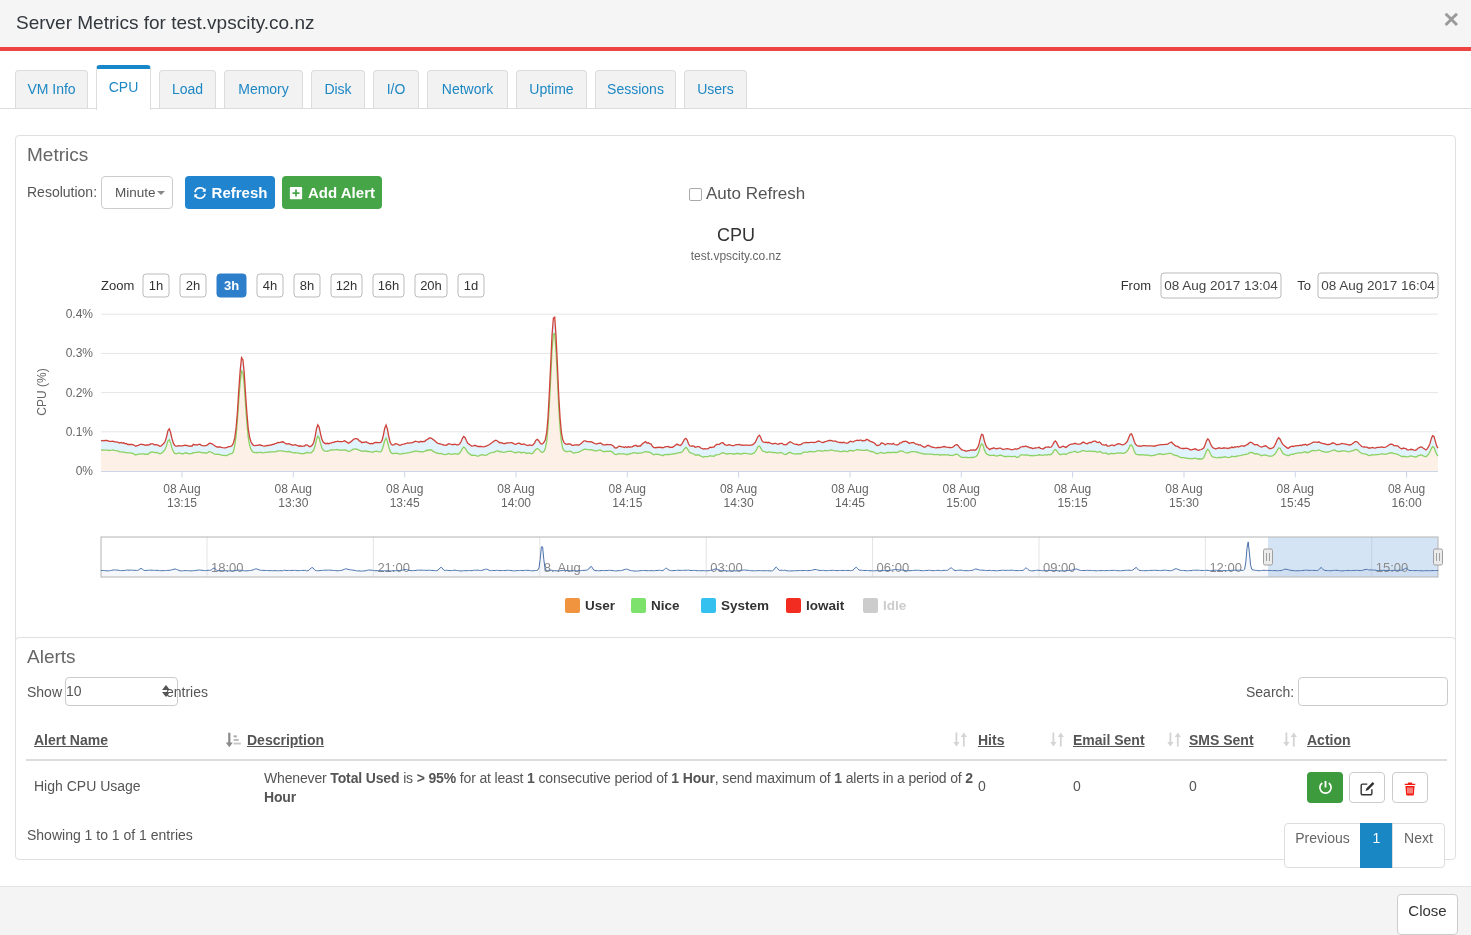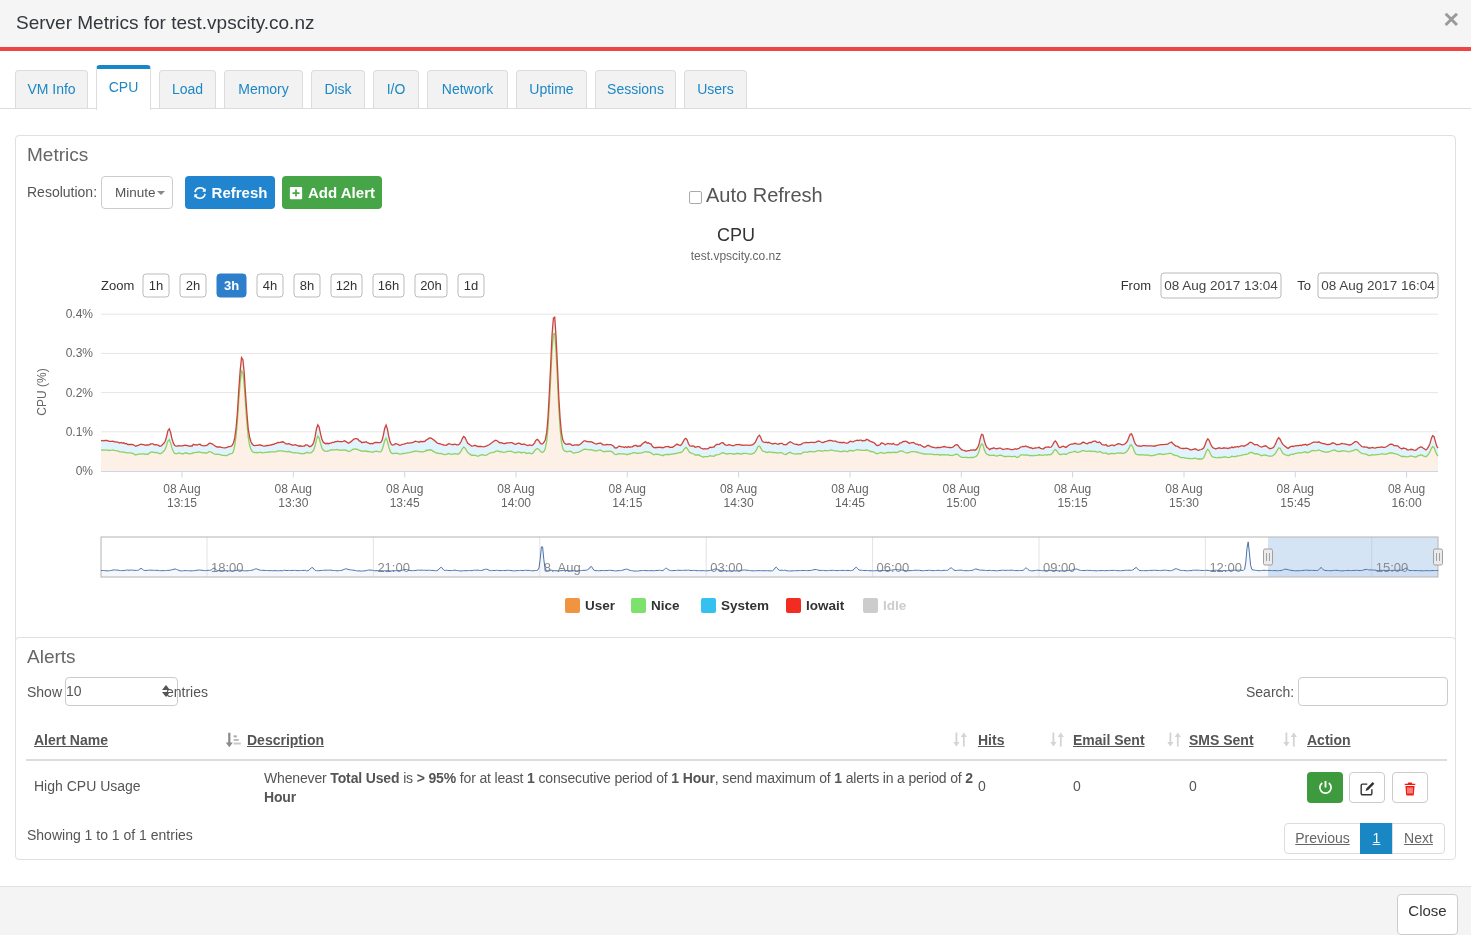--- a/index.html
+++ b/index.html
@@ -18,40 +18,40 @@
 .panel { position:absolute; left:15px; width:1441px; background:#fff; border:1px solid #e0e0e0; border-radius:4px; }
 .ptitle { position:absolute; left:11px; top:8px; font-size:19px; color:#666; }
 
 #metrics { top:135px; height:630px; }
 .reslabel { position:absolute; left:11px; top:48px; font-size:14px; color:#555; }
 .select { position:absolute; left:85px; top:40px; width:72px; height:33px; border:1px solid #ccc; border-radius:4px; background:#fff; font-size:13.5px; color:#555; line-height:31px; padding-left:13px; }
 .select .caret { position:absolute; right:7px; top:14px; width:0; height:0; border-left:4px solid transparent; border-right:4px solid transparent; border-top:4px solid #888; }
 .btn { position:absolute; top:40px; height:33px; border-radius:4px; color:#fff; font-size:15px; font-weight:bold; text-align:center; }
 #btn-refresh { left:169px; width:90px; background:#2184cf; line-height:33px; }
 #btn-addalert { left:266px; width:100px; background:#46a546; line-height:33px; }
-.autorefresh { position:absolute; left:673px; top:48px; font-size:20px; color:#555;text-align:center; }
+.autorefresh { position:absolute; left:673px; top:48px; font-size:17px; color:#555;text-align:center; }
 .cb { display:inline-block; width:13px; height:13px; border:1px solid #aaa; border-radius:2px; background:#fff; vertical-align:-2px; margin-right:4px; }
 
 #alerts { top:637px; height:223px; }
 .showlabel { position:absolute; left:11px; top:46px; font-size:14px; color:#555; }
 .show-select { position:absolute; left:49px; top:39px; width:113px; height:29px; border:1px solid #ccc; border-radius:4px; background:#fff; font-size:14px; color:#555; line-height:27px; padding-left:0; }
 .updown { position:absolute; right:7px; top:7px; }
 .updown i { display:block; } .updown .u { display:block; width:0;height:0;border-left:4px solid transparent;border-right:4px solid transparent;border-bottom:5px solid #555; margin-bottom:2px; }
 .updown .d { display:block; width:0;height:0;border-left:4px solid transparent;border-right:4px solid transparent;border-top:5px solid #555; }
 .entries { position:absolute; left:150px; top:46px; font-size:14px; color:#555; }
 .searchlabel { position:absolute; left:1230px; top:46px; width:46px; text-align:right; font-size:14px; color:#555; }
 .searchbox { position:absolute; left:1282px; top:39px; width:150px; height:29px; border:1px solid #ccc; border-radius:4px; background:#fff; }
 
 .thead { position:absolute; left:10px; top:83px; width:1421px; height:40px; border-bottom:2px solid #ddd; font-size:14px; font-weight:bold; color:#555; }
 .thead div { position:absolute; top:11px;text-decoration:underline; }
 .trow { position:absolute; left:10px; top:125px; width:1421px; height:56px; font-size:14px; color:#555; }
 .sort { position:absolute; top:10px; font-size:12px; color:#c8c8c8; letter-spacing:-3px; }
 .showing { position:absolute; left:11px; top:189px; font-size:14px; color:#555; }
 .pager { position:absolute; left:1268px; top:185px; height:31px; font-size:14px; color:#666; }
-.pager span { display:inline-block; height:31px; line-height:29px; border:1px solid #ddd; background:#fff; vertical-align:top;text-decoration:underline; }
+.pager span { display:inline-block; height:45px; line-height:29px; border:1px solid #ddd; background:#fff; vertical-align:top; }
 .pg-prev { width:77px; text-align:center; border-radius:4px 0 0 4px; }
 .pg-1 { width:33px; text-align:center; background:#1a87c5 !important; border-color:#1a87c5 !important; color:#fff; margin-left:-1px; }
 .pg-next { width:53px; text-align:center; border-radius:0 4px 4px 0; margin-left:-1px; }
 
 .actbtn { position:absolute; top:9px; width:36px; height:31px; border-radius:4px; text-align:center; }
 .mfoot { position:absolute; left:0; top:886px; width:1471px; height:49px; background:#f4f4f4; border-top:1px solid #e3e3e3; }
 .btn-close { position:absolute; right:13px; top:7px; width:61px; height:41px; background:#fff; border:1px solid #ccc; border-radius:4px; font-size:15px; color:#333; text-align:center; line-height:31px; }
 </style>
 </head>
 <body>

